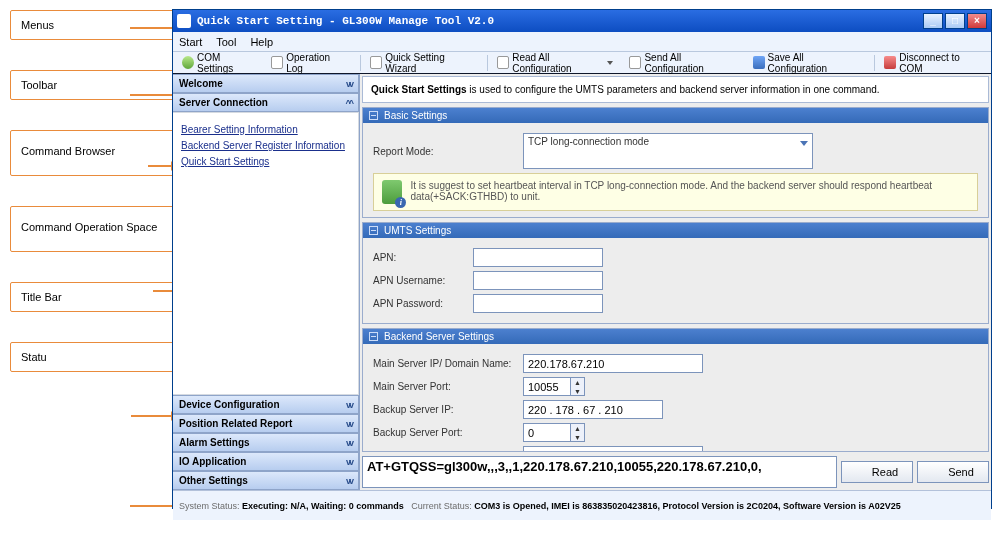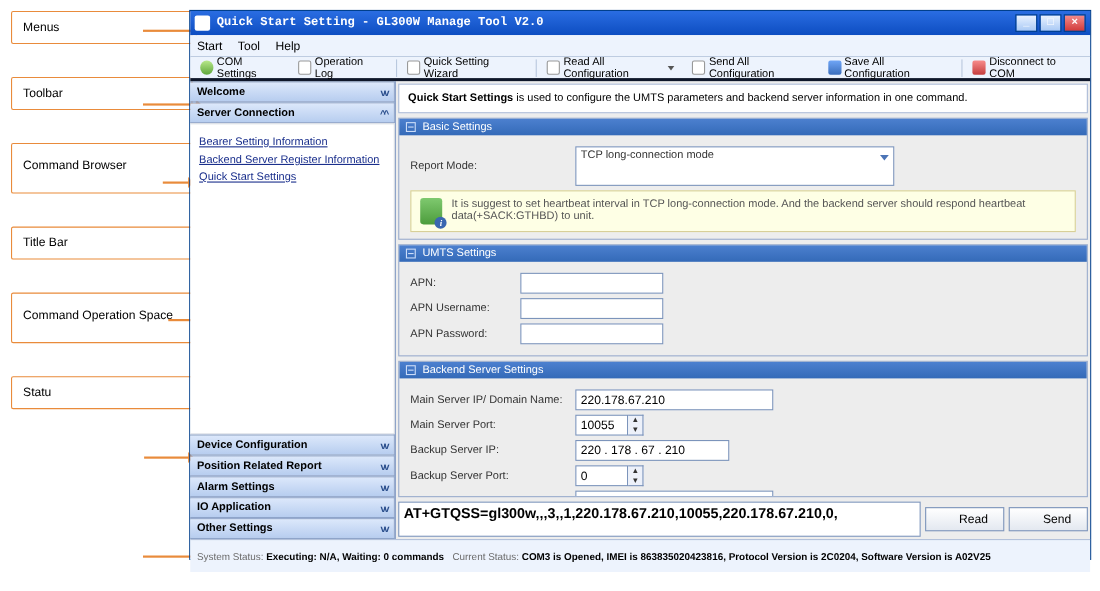--- a/index.html
+++ b/index.html
@@ -17,21 +17,21 @@
   .titlebar { height:22px; background:linear-gradient(#2a6de2,#0d4dc1); display:flex; align-items:center; padding:0 4px; color:#fff;}
   .titlebar .tb-icon { width:14px; height:14px; background:#fff; border-radius:2px; margin-right:6px;}
   .tb-title { font-family:"Courier New",monospace; font-weight:bold;}
   .tb-btns { margin-left:auto; display:flex; }
   .tb-btn { width:20px; height:16px; margin-left:2px; border:1px solid #003f8c; background:linear-gradient(#e9f2ff,#a9c9f5); font:bold 10px/14px Arial; text-align:center;}
   .tb-btn.close { background:linear-gradient(#f28b8b,#d13a3a); color:#fff;}
 
   .menubar { height:20px; background:#edf3fd; border-bottom:1px solid #b9c8de; display:flex; align-items:center; padding-left:6px;}
   .menubar span { margin-right:14px;text-align:right; }
 
-  .toolbar { height:22px; background:#edf3fd; border-bottom:3px solid #0f172a; display:flex; align-items:center; padding-left:4px; font-size:10px;}
+  .toolbar { height:22px; background:#edf3fd; border-bottom:1px solid #0f172a; display:flex; align-items:center; padding-left:4px; font-size:10px;}
   .toolbar .tbitem{ display:flex; align-items:center; margin-right:6px; padding:2px 4px; border:1px solid transparent;}
   .toolbar .ticon { width:13px; height:13px; margin-right:3px; border-radius:2px;}
   .toolbar .sep   { width:1px; height:16px; background:#b9c8de; margin:0 4px;}
   .toolbar .dd    { width:0;height:0;border-left:3px solid transparent;border-right:3px solid transparent;border-top:4px solid #555; margin-left:3px;}
 
   .content { display:flex; height:calc(100% - 82px); }
 
   
   .side { width:187px; border-right:1px solid #8ea4c9; display:flex; flex-direction:column;}
   .grp   { background:linear-gradient(#dce8fb,#b7cdef); border:1px solid #8ea4c9; border-left:none; display:flex; align-items:center; padding:3px 6px; font-weight:bold; font-size:10px;}
@@ -70,22 +70,22 @@
   .status{ height:30px; border-top:1px solid #b3c1da; background:#edf3fd; font-size:9px; color:#6c6c6c; display:flex; align-items:center; padding:0 6px;}
   .status span.dark{ color:#000; font-weight:bold; }
 </style>
 </head>
 <body>
 
 <div class="callouts">
   <div class="callout"><span>Menus</span></div>
   <div class="callout"><span>Toolbar</span></div>
   <div class="callout tall" style="white-space:pre-line"><span>Command Browser</span></div>
+  <div class="callout tall" style="white-space:pre-line"><span>Command Operation Space</span></div>
   <div class="callout"><span>Title Bar</span></div>
-  <div class="callout tall" style="white-space:pre-line"><span>Command Operation Space</span></div>
   <div class="callout"><span>Statu</span></div>
 </div>
 <div class="arrow" style="left:130px; top:27px; width:50px;"></div>
 <div class="arrow" style="left:130px; top:94px; width:50px;"></div>
 <div class="arrow" style="left:148px; top:165px; width:25px;"></div>
 <div class="arrow" style="left:153px; top:290px; width:218px;"></div>
 <div class="arrow" style="left:131px; top:415px; width:42px;"></div>
 <div class="arrow" style="left:130px; top:505px; width:50px;"></div>
 
 <div class="app">

